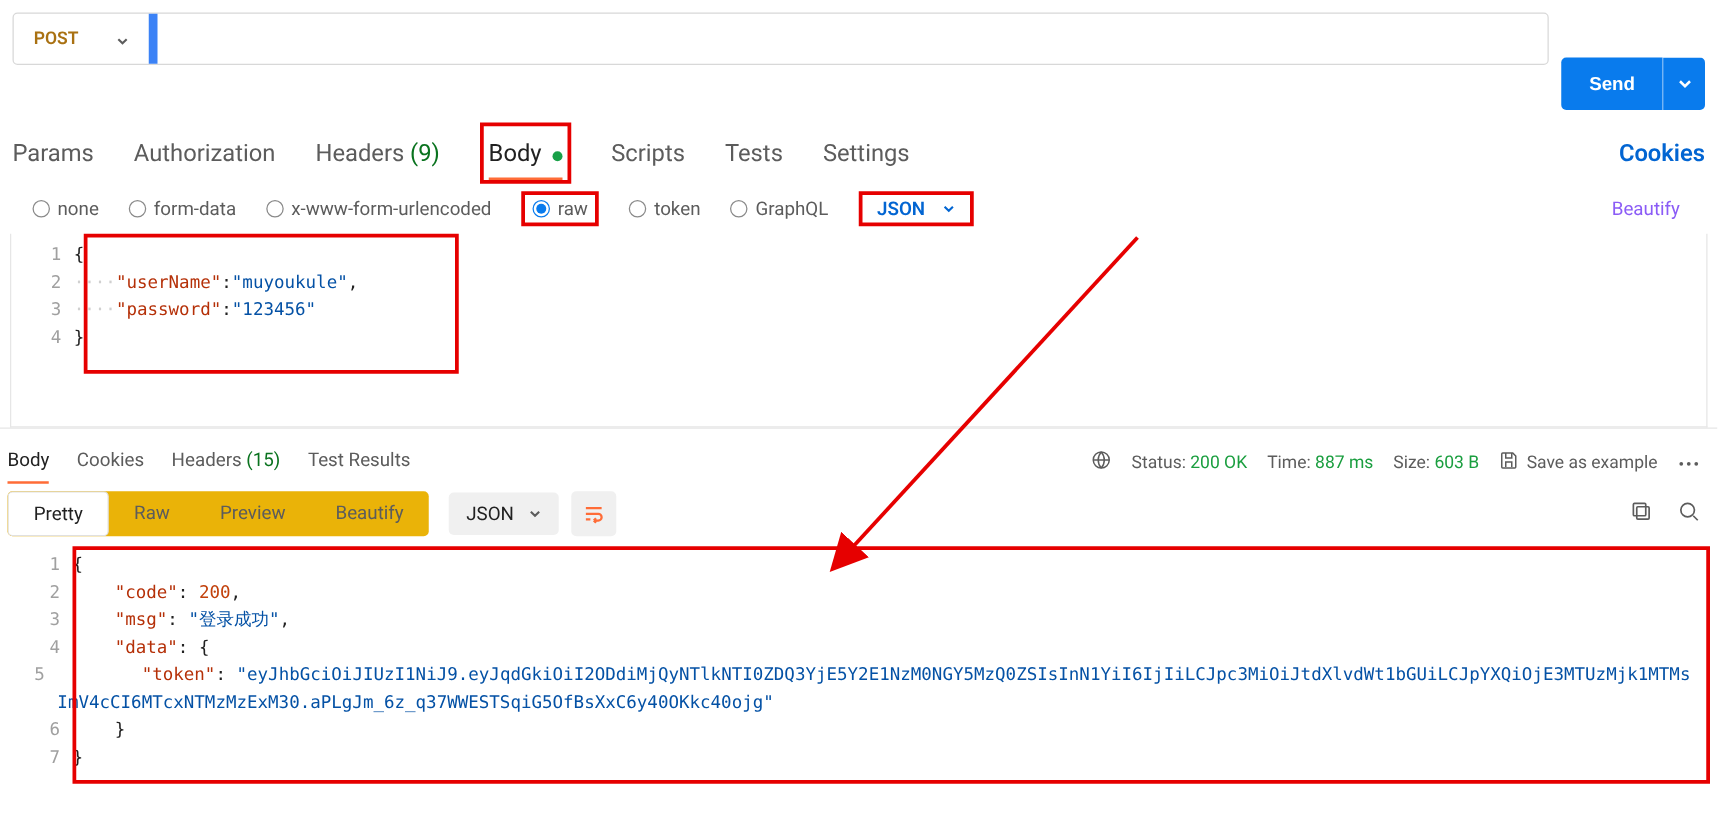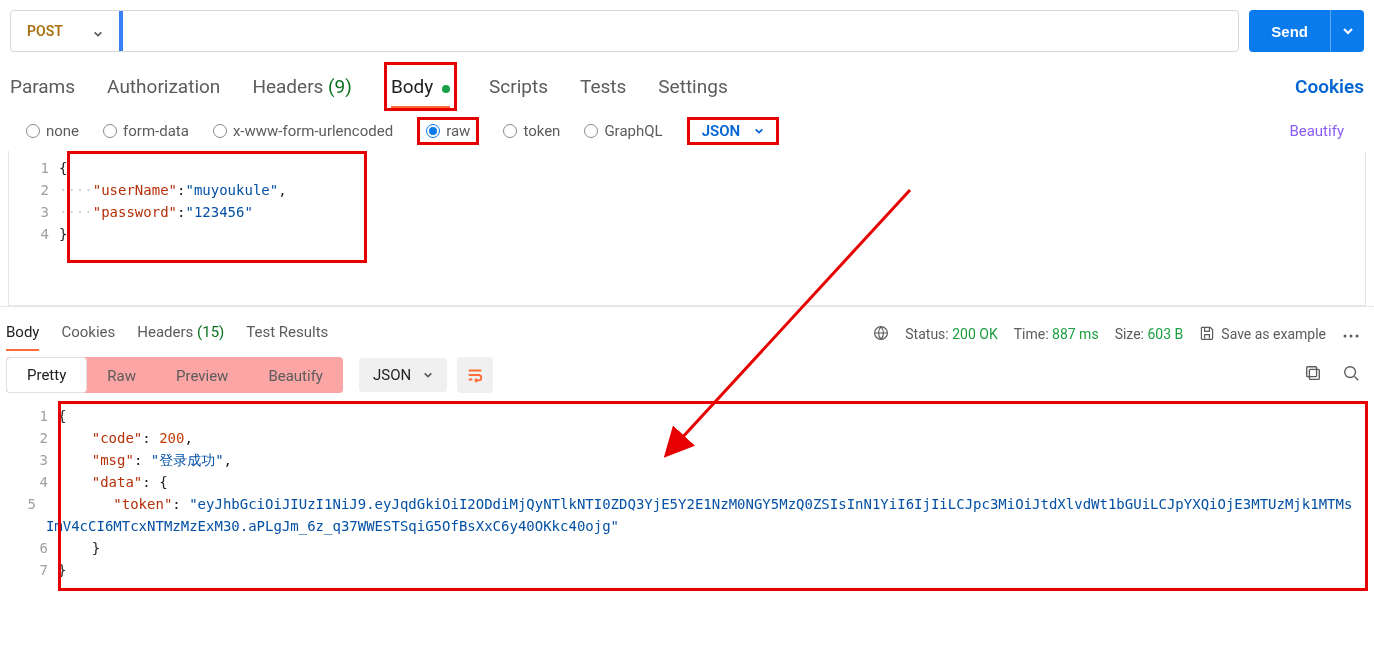--- a/index.html
+++ b/index.html
@@ -21,38 +21,39 @@
     display: flex;
     border: 1px solid #d8d8d8;
     border-radius: 4px;
     height: 42px;
   }
   .method-select {
     display: flex;
     align-items: center;
     padding: 0 16px;
     gap: 30px;
-    border-right: 4px solid #3b82f6;
+    border-right: 7px solid #3b82f6;
     cursor: pointer;
   }
   .method-select .m-label { color: #A97112; font-weight: 600; }
   .chevron-down { width: 10px; height: 10px; }
   .chevron-down svg { width: 10px; height: 10px; stroke: #5c5c5c; stroke-width: 2; fill: none; }
   .url-input {
     flex: 1;
     border: none;
     outline: none;
     font-size: 15px;
     padding: 0 14px;
     color: #212121;
     background: transparent;
   }
   .send-group {
     display: flex;
     height: 42px;
+    margin-top: 36px;
   }
   .send-btn {
     background: #097BED;
     color: #fff;
     border: none;
     font-weight: 600;
     font-size: 15px;
     padding: 0 22px;
     border-top-left-radius: 4px;
     border-bottom-left-radius: 4px;
@@ -181,21 +182,21 @@
   .save-ex { display:flex; gap:6px; align-items:center; cursor:pointer; }
   .dots-icon svg { width:18px; height:6px; fill:#5c5c5c; }
 
   .response-subbar {
     display:flex; align-items:center;
     padding: 6px 14px 6px 6px;
     gap: 0;
     font-size: 15px;
   }
   .sub-block {
-    background:#fca5a5; display:flex; border-radius:4px; overflow:hidden;align-items:flex-end;
+    background:#eab308; display:flex; border-radius:4px; overflow:hidden;
   }
   .sub-btn {
     padding: 8px 20px; color:#5c5c5c; cursor:pointer;
   }
   .sub-btn.active { background:#fff; border:1px solid #e0e0e0; border-radius:4px; color:#212121;}
   .json-sel {
     background:#f0f0f0; border-radius:4px; margin-left:16px;
     display:flex; align-items:center; gap:12px; padding:8px 14px; cursor:pointer;
   }
   .json-sel svg { stroke:#5c5c5c; fill:none; stroke-width:2; width:10px; height:10px;}

